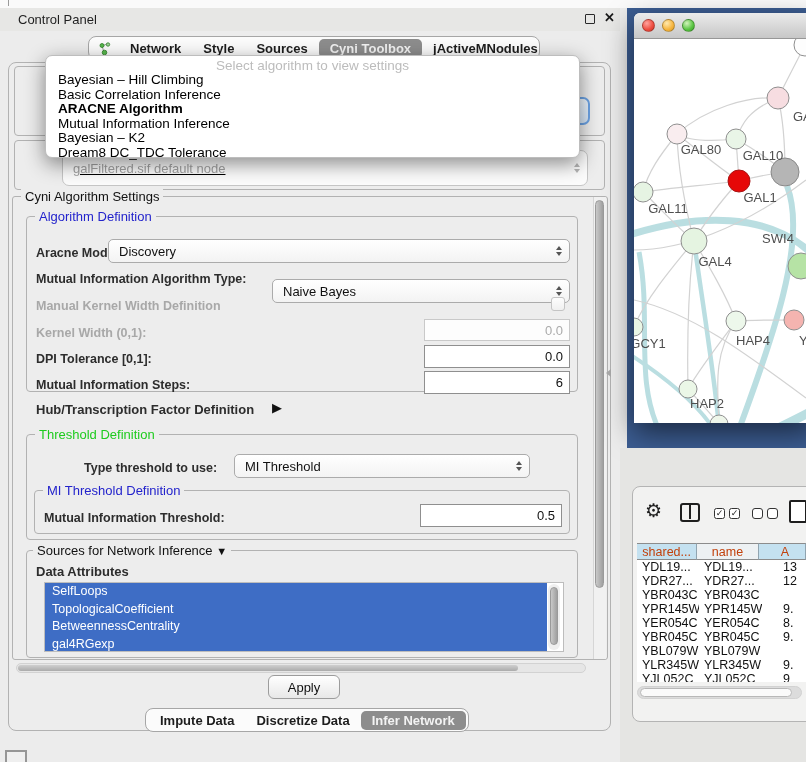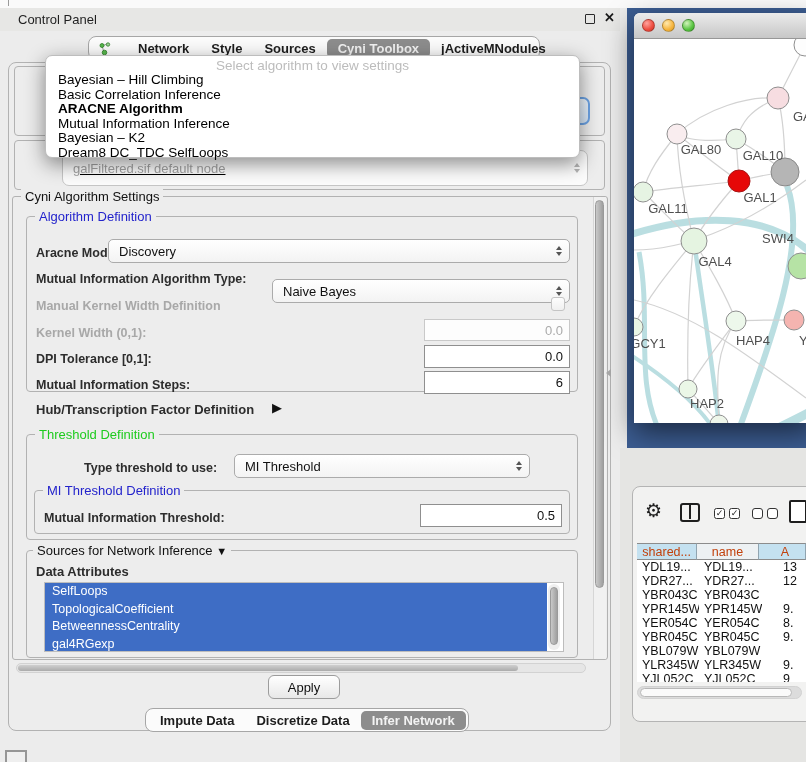--- a/index.html
+++ b/index.html
@@ -94,21 +94,21 @@
   <div class="abs" style="left:0;top:8px;width:620px;height:754px;background:#ececec;">
 
     <div class="abs" style="left:0;top:0;width:620px;height:23px;background:#e7e7e5;">
       <span class="abs" style="left:18px;top:4px;font-size:13px;color:#1f1f1f;">Control Panel</span>
       <span class="abs" style="left:585px;top:6px;width:10px;height:10px;border:1.5px solid #2a2a2a;border-radius:1px;"></span>
       <span class="abs" style="left:604px;top:2px;font-size:13px;font-weight:bold;color:#1a1a1a;">✕</span>
     </div>
 
     <div class="abs group" style="left:8px;top:54px;width:603px;height:669px;background:#ededed;border-radius:8px;"></div>
 
-    <div class="abs tabbar" style="left:88px;top:28px;width:452px;height:24px;z-index:5;padding:0 18px;">
+    <div class="abs tabbar" style="left:88px;top:28px;width:452px;height:24px;z-index:5;padding:0 10px;">
       <span class="abs" style="left:10px;top:5px;width:12px;height:14px;">
         <svg width="12" height="14" viewBox="0 0 12 14">
           <line x1="3" y1="4" x2="8" y2="2" stroke="#9a9a9a" stroke-width="1"></line>
           <line x1="3" y1="4" x2="5" y2="10" stroke="#9a9a9a" stroke-width="1"></line>
           <circle cx="3" cy="3.5" r="2" fill="#57b94c" stroke="#2e7d28" stroke-width="0.8"></circle>
           <circle cx="9" cy="2.5" r="1.7" fill="#9fd79a" stroke="#2e7d28" stroke-width="0.8"></circle>
           <circle cx="5.5" cy="10.5" r="2.3" fill="#57b94c" stroke="#2e7d28" stroke-width="0.8"></circle>
         </svg>
       </span>
       <span class="tab" style="margin-left:20px;">Network</span>
@@ -132,21 +132,21 @@
         </span>
     </div>
 
     <div class="abs dd" style="left:45px;top:47px;width:535px;height:103px;padding-top:2px;">
       <div class="dd-ph">Select algorithm to view settings</div>
       <div class="dd-item">Bayesian – Hill Climbing</div>
       <div class="dd-item">Basic Correlation Inference</div>
       <div class="dd-item sel">ARACNE Algorithm</div>
       <div class="dd-item">Mutual Information Inference</div>
       <div class="dd-item">Bayesian – K2</div>
-      <div class="dd-item">Dream8 DC_TDC SelfLoops</div>
+      <div class="dd-item">Dream8 DC_TDC Tolerance</div>
     </div>
 
     <div class="abs group" style="left:12px;top:188px;width:596px;height:464px;background:#ededed;border-radius:3px;">
       <span class="gtitle" style="left:8px;">Cyni Algorithm Settings</span>
     </div>
 
     <div class="abs sb-track-v" style="left:593px;top:189px;width:13px;height:462px;"></div>
     <div class="abs sb-thumb-v" style="left:595px;top:192px;width:9px;height:388px;"></div>
 
     <div class="abs group" style="left:26px;top:208px;width:552px;height:176px;">

